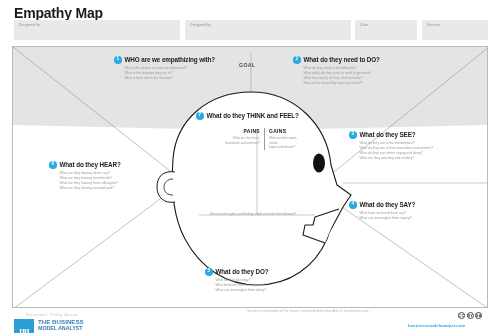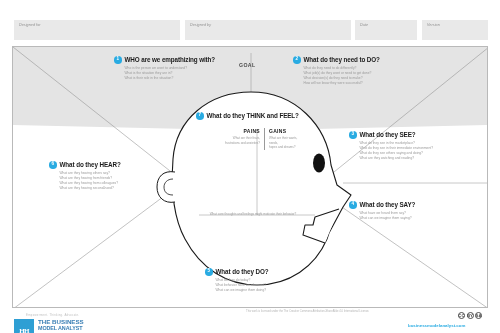--- a/index.html
+++ b/index.html
@@ -114,20 +114,21 @@
   .site-url {
     position: absolute; left: 408px; top: 323px;
     font-size: 4.4px; color: #29abe2; font-weight: bold; white-space: nowrap;
   }
 </style>
 </head>
 <body>
 
 <div id="canvas">
 
+  <div class="title">Empathy Map</div>
 
   <div class="field" style="left:14px; top:20px; width:166px; height:20px;"></div>
   <div class="field-label" style="left:19px; top:23px;">Designed for</div>
 
   <div class="field" style="left:185px; top:20px; width:166px; height:20px;"></div>
   <div class="field-label" style="left:190px; top:23px;">Designed by</div>
 
   <div class="field" style="left:355px; top:20px; width:62px; height:20px;"></div>
   <div class="field-label" style="left:360px; top:23px;">Date</div>
 

